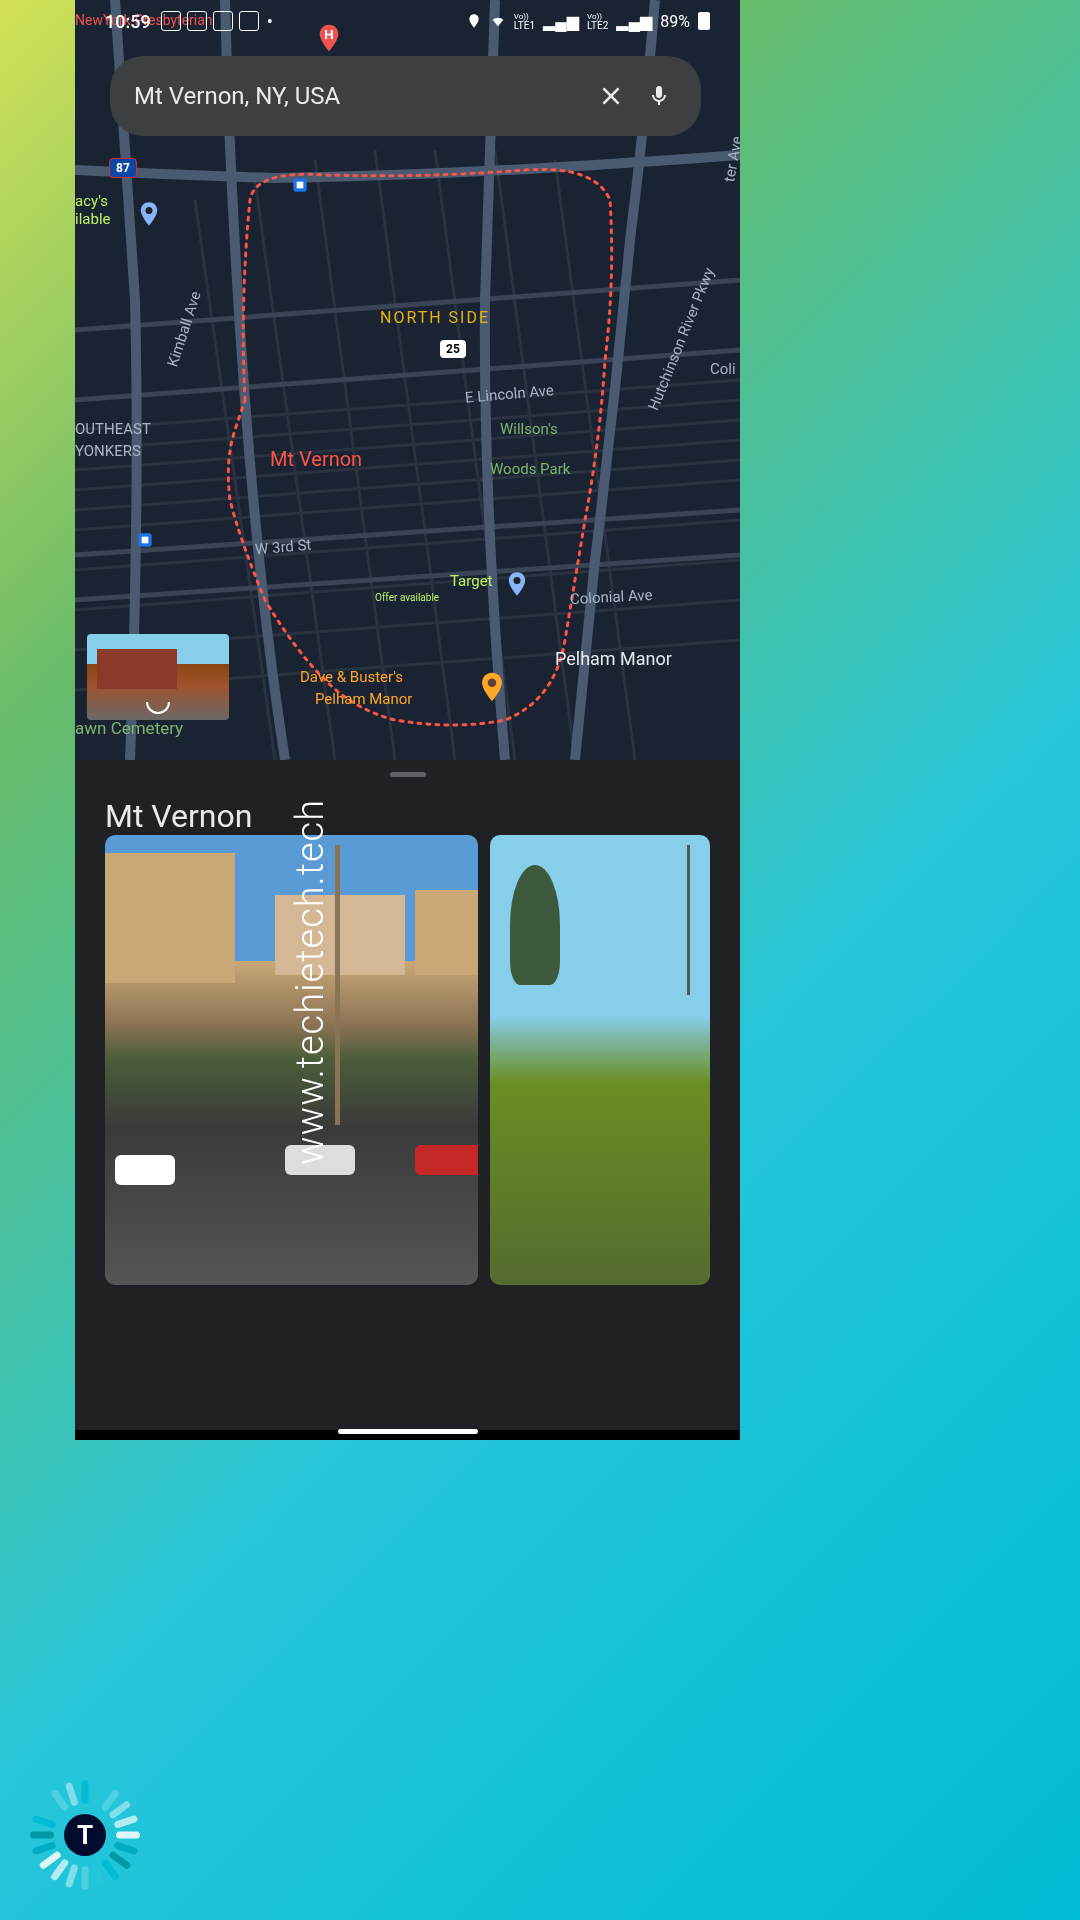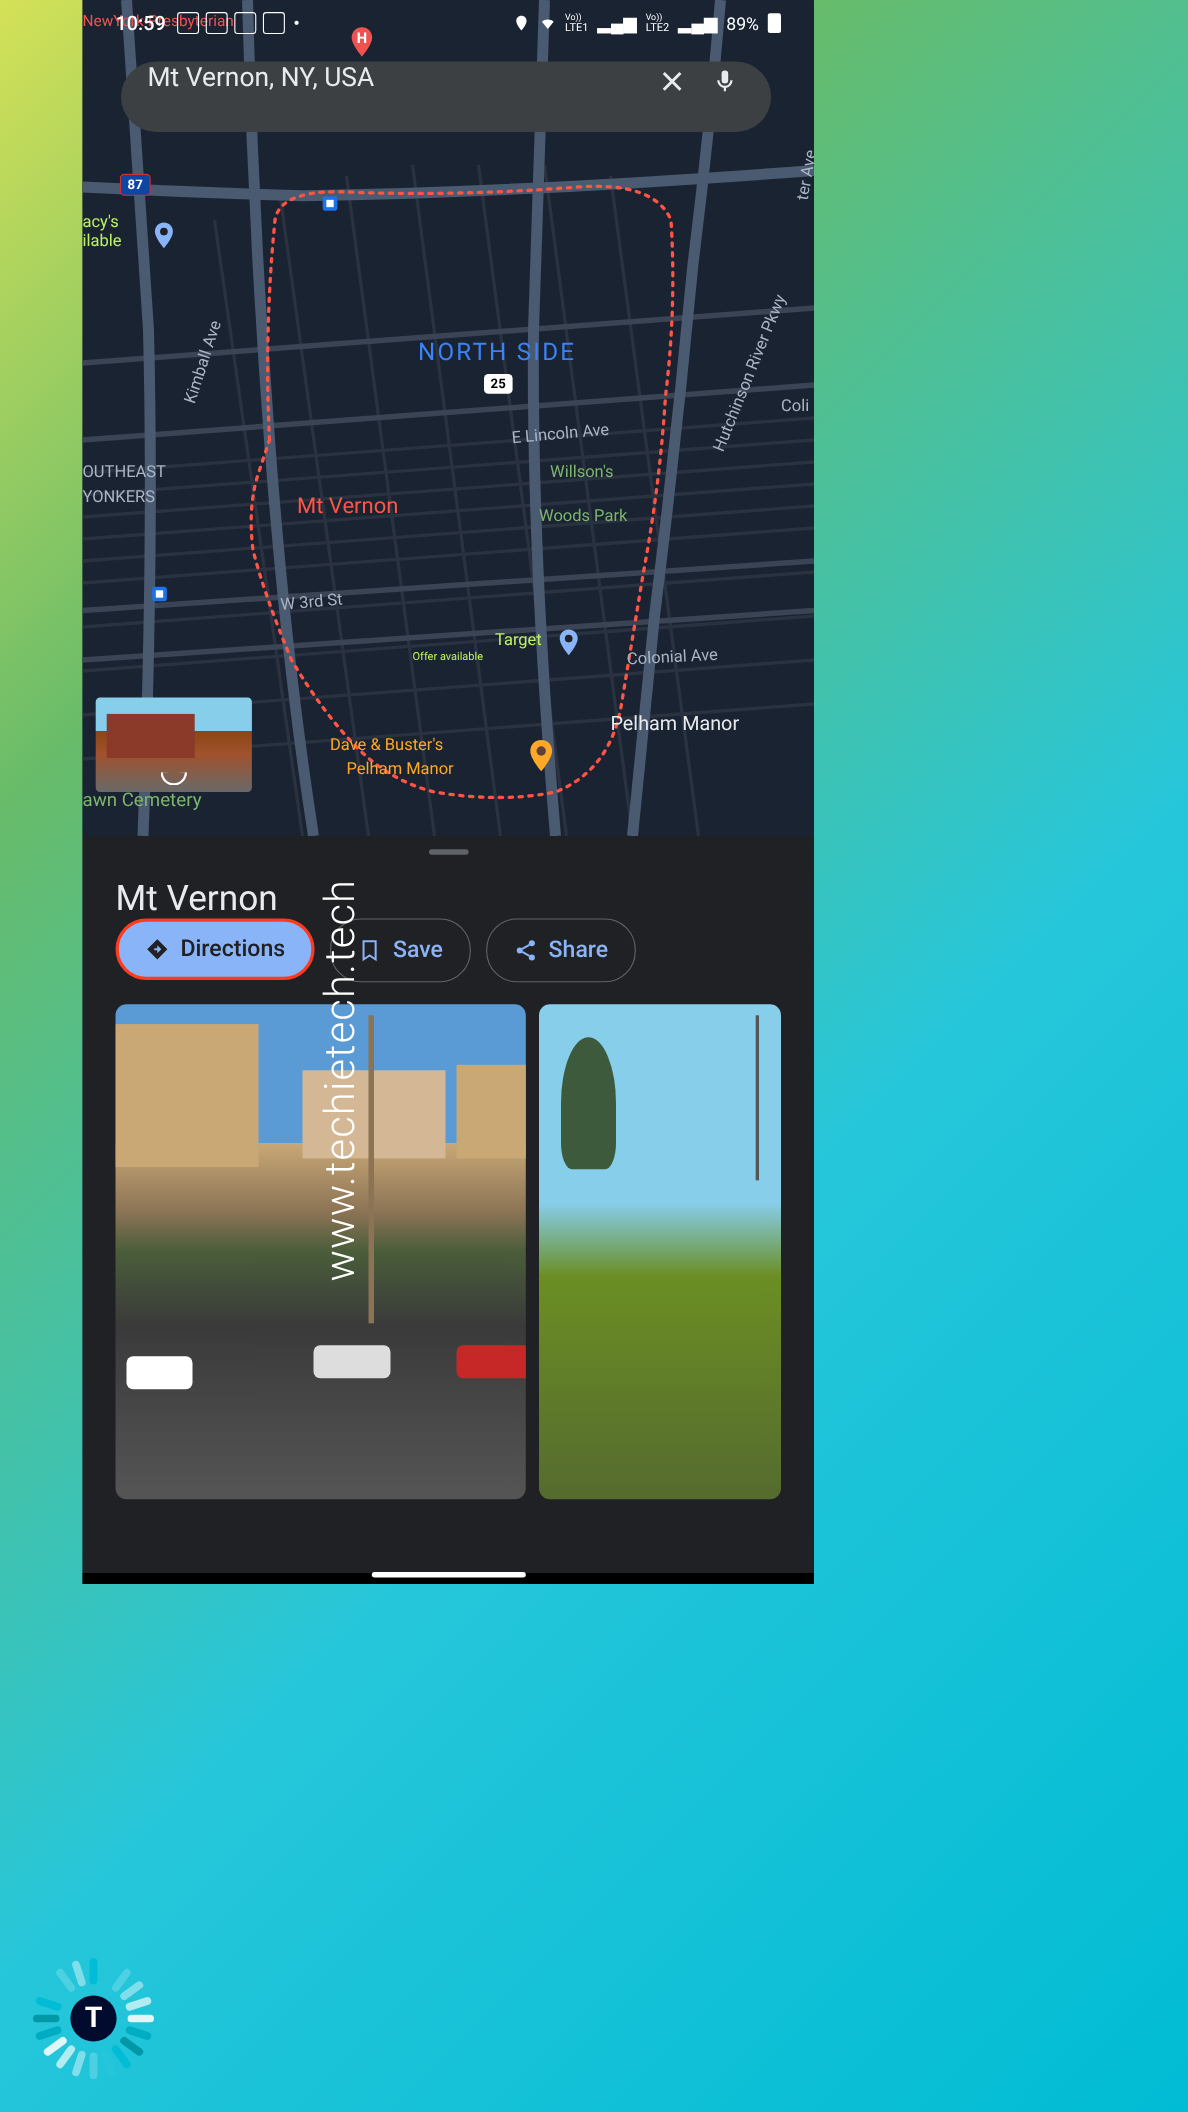--- a/index.html
+++ b/index.html
@@ -17,22 +17,22 @@
 .road-minor{stroke:#3a4455;stroke-width:5;fill:none}
 .road-fine{stroke:#2a3240;stroke-width:3;fill:none}
 .boundary{stroke:#ff5544;stroke-width:3;stroke-dasharray:3,6;fill:none;stroke-linecap:round}
 .map-label{position:absolute;font-size:15px;color:#aab4c4;white-space:nowrap;pointer-events:none}
 .map-label.road{color:#aab4c4}
 .map-label.area{color:#aab4c4;font-weight:400}
 .map-label.park{color:#7db56e}
 .map-label.poi{color:#bef264}
 .map-label.city{color:#ff5544;font-size:20px}
 .map-label.white{color:#e8eaed;font-size:18px}
-.map-label.district{color:#3b82f6;font-size:22px;letter-spacing:2px}
-.search-bar{position:absolute;top:56px;left:35px;right:39px;height:64px;background:#3c4043;border-radius:33px;display:flex;align-items:flex-start;padding:0 24px;z-index:40}
+.map-label.district{color:#eab308;font-size:16px;letter-spacing:2px}
+.search-bar{position:absolute;top:56px;left:35px;right:39px;height:80px;background:#3c4043;border-radius:33px;display:flex;align-items:center;padding:0 24px;z-index:40}
 .search-text{flex:1;color:#e8eaed;font-size:24px}
 .search-x{width:36px;height:36px;display:flex;align-items:center;justify-content:center;color:#e8eaed;margin-right:12px}
 .search-mic{width:36px;height:36px;display:flex;align-items:center;justify-content:center;color:#e8eaed}
 .route-shield{position:absolute;background:#fff;border-radius:4px;padding:2px 6px;font-size:12px;font-weight:700;color:#000}
 .shield-blue{background:#0d47a1;color:#fff;border:1px solid #d32f2f}
 .poi-marker{position:absolute;width:28px;height:28px}
 .poi-marker svg{width:100%;height:100%}
 .streetview-thumb{position:absolute;left:12px;bottom:40px;width:142px;height:86px;background:linear-gradient(180deg,#87ceeb 0%,#87ceeb 35%,#8b4513 35%,#a0522d 60%,#696969 100%);border-radius:4px;z-index:30;overflow:hidden}
 .streetview-thumb::after{content:"";position:absolute;bottom:6px;left:50%;transform:translateX(-50%);width:20px;height:10px;border:2px solid #fff;border-top:none;border-radius:0 0 12px 12px}
 .sv-bldg{position:absolute;top:15px;left:10px;width:80px;height:40px;background:#8b3a2a}
@@ -189,43 +189,20 @@
       <span class="search-mic">
         <svg width="24" height="24" viewBox="0 0 24 24" fill="#e8eaed">
             <path d="M12 14a3 3 0 003-3V5a3 3 0 00-6 0v6a3 3 0 003 3zm5-3a5 5 0 01-10 0H5a7 7 0 006 6.9V21h2v-3.1A7 7 0 0019 11h-2z"></path>
           </svg>
       </span>
     </div>
 
     <div class="bottom-sheet">
       <div class="handle"></div>
       <div class="place-title">Mt Vernon</div>
-      <div class="action-row">
-        <div class="action-btn primary">
-          <svg viewBox="0 0 24 24" fill="#202124">
-              <path d="M12 2l10 10-10 10L2 12 12 2zm0 6v3H9v2h3v3l4-4-4-4z"></path>
-            </svg>
-          <span>Directions</span>
-        </div>
-        <div class="action-btn secondary">
-          <svg viewBox="0 0 24 24" fill="none" stroke="#8ab4f8" stroke-width="2">
-              <path d="M6 3h12v18l-6-4-6 4V3z"></path>
-            </svg>
-          <span>Save</span>
-        </div>
-        <div class="action-btn secondary">
-          <svg viewBox="0 0 24 24" fill="#8ab4f8">
-              <circle cx="18" cy="5" r="3"></circle>
-              <circle cx="6" cy="12" r="3"></circle>
-              <circle cx="18" cy="19" r="3"></circle>
-              <path stroke="#8ab4f8" stroke-width="2" d="M8.5 10.5l7-4M8.5 13.5l7 4"></path>
-            </svg>
-          <span>Share</span>
-        </div>
-      </div>
       <div class="photo-grid">
         <div class="photo-large">
           <div class="bldg" style="left:0;top:18px;width:130px;height:130px;background:#c9a876"></div>
           <div class="bldg" style="left:170px;top:60px;width:130px;height:80px;background:#d4b896"></div>
           <div class="bldg" style="left:310px;top:55px;width:90px;height:85px;background:#c9a876"></div>
           <div style="position:absolute;left:230px;top:10px;width:5px;height:280px;background:#8b7355"></div>
           <div class="car-shape" style="left:180px;bottom:110px;background:#ddd"></div>
           <div class="car-shape" style="left:310px;bottom:110px;background:#c62828"></div>
           <div class="car-shape" style="left:10px;bottom:100px;background:#fff;width:60px"></div>
         </div>

